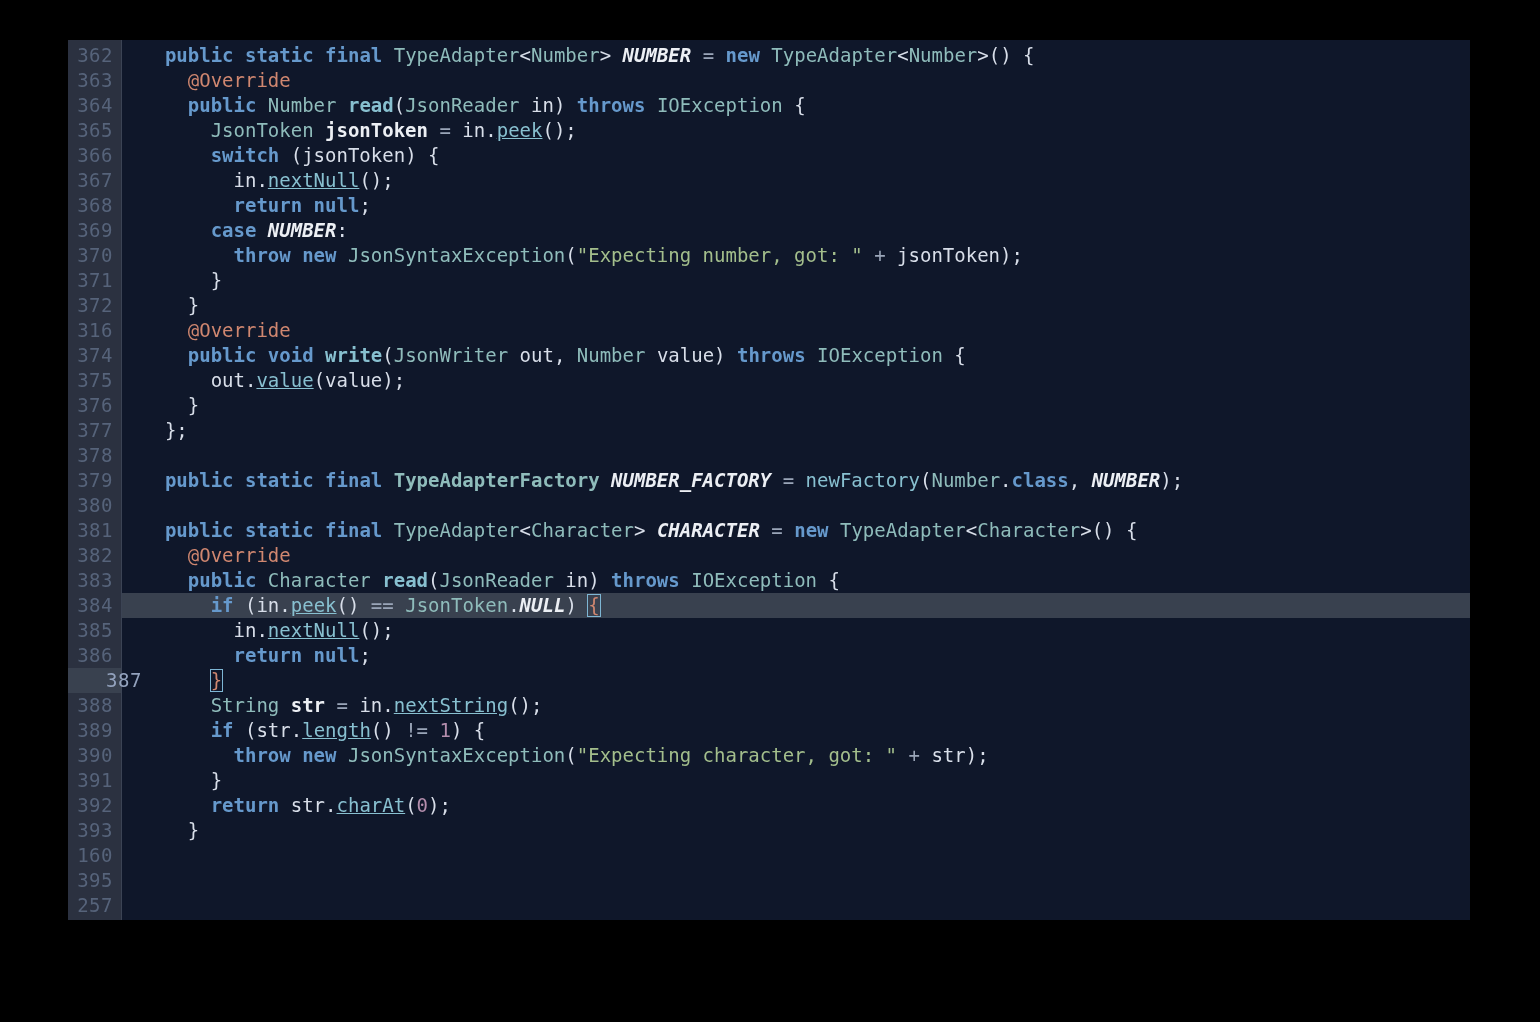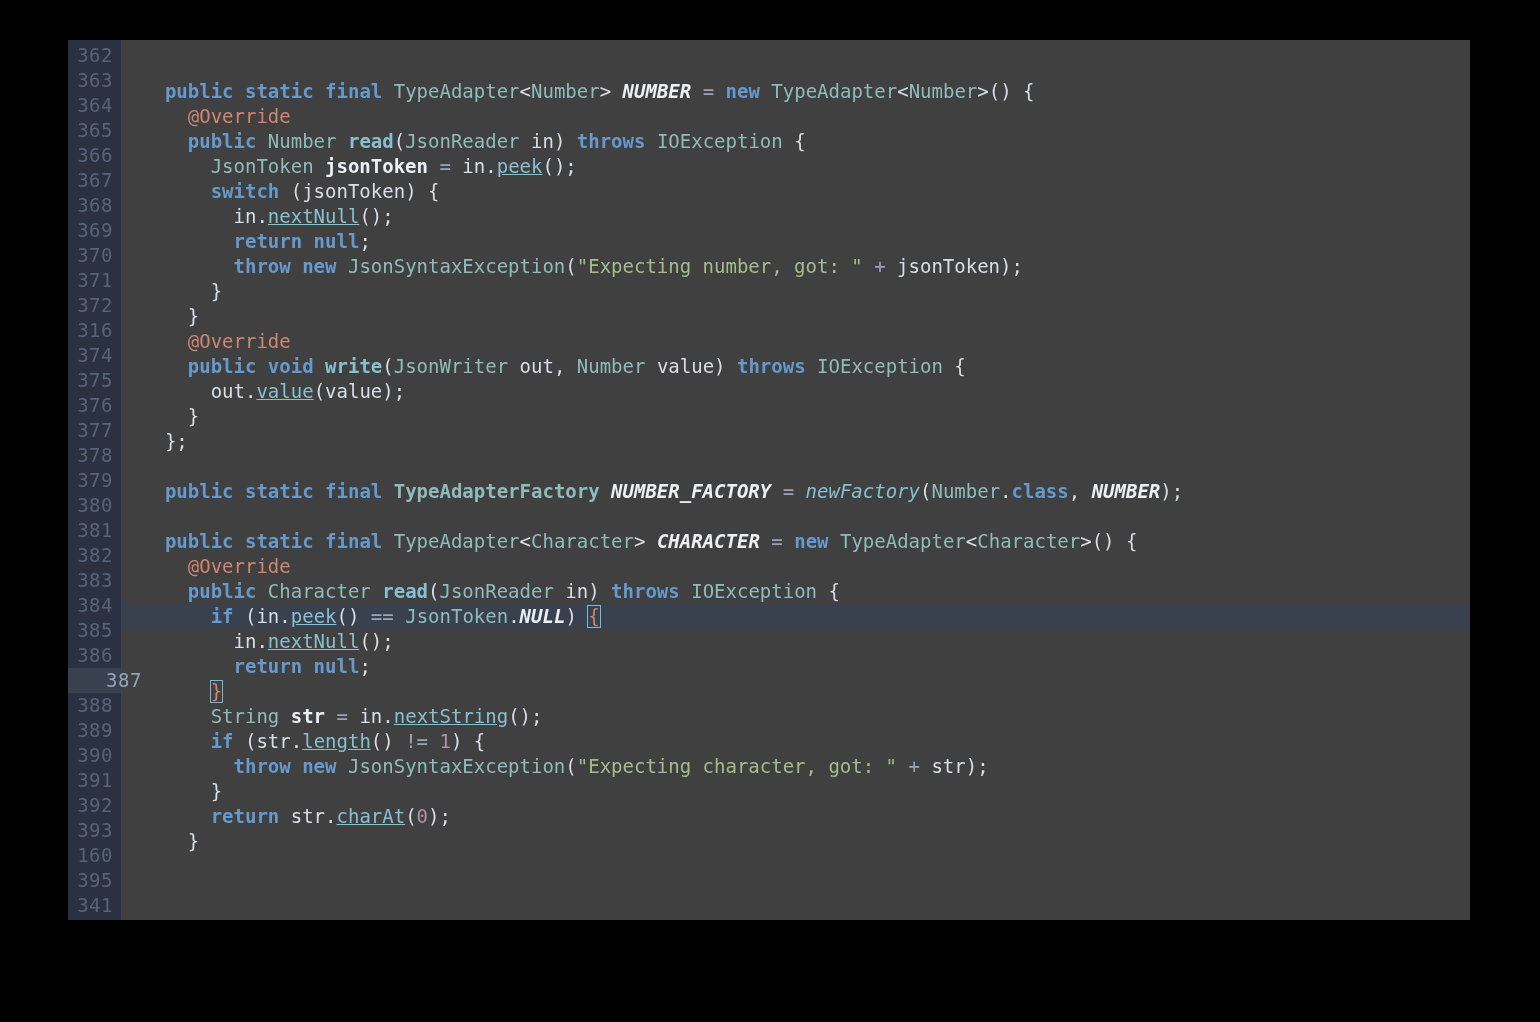--- a/index.html
+++ b/index.html
@@ -14,21 +14,21 @@
     overflow: hidden;
     font-family: "DejaVu Sans Mono", "Liberation Mono", monospace;
   }
 
   #editor-window {
     position: absolute;
     left: 68px;
     top: 40px;
     width: 1402px;
     height: 880px;
-    background: #404040;
+    background: #0f172a;
     overflow: hidden;
     display: flex;
     flex-direction: row;
   }
 
   
   #gutter {
     width: 54px;
     flex: 0 0 54px;
     background: #2b3140;
@@ -53,21 +53,20 @@
     background: #39414f;
     padding-left: 38px;
   }
 
   
   #code-pane {
     flex: 1 1 auto;
     position: relative;
     padding-top: 3px;
     overflow: hidden;
-    margin-top: 36px;
   }
   .code-line {
     height: 25px;
     line-height: 25px;
     font-size: 19px;
     white-space: pre;
     padding-left: 20px;
     color: #d8dee9;
     letter-spacing: 0px;
     position: relative;
@@ -79,21 +78,21 @@
   
   .kw       { color: #6699cc; font-weight: bold; }
   .cls      { color: #8fbcbb; }
   .cls-b    { color: #8fbcbb; font-weight: bold; }
   .const    { color: #eceff4; font-weight: bold; font-style: italic; }
   .anno     { color: #d08770; }
   .str      { color: #a3be8c; }
   .num      { color: #b48ead; }
   .fn       { color: #88c0d0; text-decoration: underline; }
   .fn-b     { color: #88c0d0; font-weight: bold; }
-  .fn-i     { color: #88c0d0; font-style: italic; }
+  .fn-i     { color: #88c0d0; }
   .var      { color: #d8dee9; text-align: center; }
   .var-b    { color: #eceff4; font-weight: bold; }
   .punc     { color: #d8dee9; }
   .op       { color: #9aa5b8; }
 
   
   .brace-match {
     color: #d08770;
     box-shadow: inset 0 0 0 1px #7eb6d4;
     display: inline-block;
@@ -136,31 +135,32 @@
       <div class="ln">386</div>
       <div class="ln active">387</div>
       <div class="ln">388</div>
       <div class="ln">389</div>
       <div class="ln">390</div>
       <div class="ln">391</div>
       <div class="ln">392</div>
       <div class="ln">393</div>
       <div class="ln">160</div>
       <div class="ln">395</div>
-      <div class="ln">341</div>
+      <div class="ln">257</div>
     </div>
 
   <div id="code-pane">
       <div class="code-line"><span class="punc">  </span><span class="kw">public</span><span class="punc"> </span><span class="kw">static</span><span class="punc"> </span><span class="kw">final</span><span class="punc"> </span><span class="cls">TypeAdapter</span><span class="punc">&lt;</span><span class="cls">Number</span><span class="punc">&gt; </span><span class="const">NUMBER</span><span class="punc"> </span><span class="op">=</span><span class="punc"> </span><span class="kw">new</span><span class="punc"> </span><span class="cls">TypeAdapter</span><span class="punc">&lt;</span><span class="cls">Number</span><span class="punc">&gt;() {</span></div>
       <div class="code-line"><span class="punc">    </span><span class="anno">@Override</span></div>
       <div class="code-line"><span class="punc">    </span><span class="kw">public</span><span class="punc"> </span><span class="cls">Number</span><span class="punc"> </span><span class="fn-b">read</span><span class="punc">(</span><span class="cls">JsonReader</span><span class="punc"> </span><span class="var">in</span><span class="punc">) </span><span class="kw">throws</span><span class="punc"> </span><span class="cls">IOException</span><span class="punc"> {</span></div>
       <div class="code-line"><span class="punc">      </span><span class="cls">JsonToken</span><span class="punc"> </span><span class="var-b">jsonToken</span><span class="punc"> </span><span class="op">=</span><span class="punc"> </span><span class="var">in</span><span class="punc">.</span><span class="fn">peek</span><span class="punc">();</span></div>
       <div class="code-line"><span class="punc">      </span><span class="kw">switch</span><span class="punc"> (</span><span class="var">jsonToken</span><span class="punc">) {</span></div>
       <div class="code-line"><span class="punc">        </span><span class="var">in</span><span class="punc">.</span><span class="fn">nextNull</span><span class="punc">();</span></div>
       <div class="code-line"><span class="punc">        </span><span class="kw">return</span><span class="punc"> </span><span class="kw">null</span><span class="punc">;</span></div>
+      <div class="code-line"><span class="punc">      </span><span class="kw">case</span><span class="punc"> </span><span class="const">NUMBER</span><span class="punc">:</span></div>
       <div class="code-line"><span class="punc">        </span><span class="kw">throw</span><span class="punc"> </span><span class="kw">new</span><span class="punc"> </span><span class="cls">JsonSyntaxException</span><span class="punc">(</span><span class="str">"Expecting number, got: "</span><span class="punc"> </span><span class="op">+</span><span class="punc"> </span><span class="var">jsonToken</span><span class="punc">);</span></div>
       <div class="code-line"><span class="punc">      }</span></div>
       <div class="code-line"><span class="punc">    }</span></div>
       <div class="code-line"><span class="punc">    </span><span class="anno">@Override</span></div>
       <div class="code-line"><span class="punc">    </span><span class="kw">public</span><span class="punc"> </span><span class="kw">void</span><span class="punc"> </span><span class="fn-b">write</span><span class="punc">(</span><span class="cls">JsonWriter</span><span class="punc"> </span><span class="var">out</span><span class="punc">, </span><span class="cls">Number</span><span class="punc"> </span><span class="var">value</span><span class="punc">) </span><span class="kw">throws</span><span class="punc"> </span><span class="cls">IOException</span><span class="punc"> {</span></div>
       <div class="code-line"><span class="punc">      </span><span class="var">out</span><span class="punc">.</span><span class="fn">value</span><span class="punc">(</span><span class="var">value</span><span class="punc">);</span></div>
       <div class="code-line"><span class="punc">    }</span></div>
       <div class="code-line"><span class="punc">  };</span></div>
       <div class="code-line">&nbsp;</div>
       <div class="code-line"><span class="punc">  </span><span class="kw">public</span><span class="punc"> </span><span class="kw">static</span><span class="punc"> </span><span class="kw">final</span><span class="punc"> </span><span class="cls-b">TypeAdapterFactory</span><span class="punc"> </span><span class="const">NUMBER_FACTORY</span><span class="punc"> </span><span class="op">=</span><span class="punc"> </span><span class="fn-i">newFactory</span><span class="punc">(</span><span class="cls">Number</span><span class="punc">.</span><span class="kw">class</span><span class="punc">, </span><span class="const">NUMBER</span><span class="punc">);</span></div>

